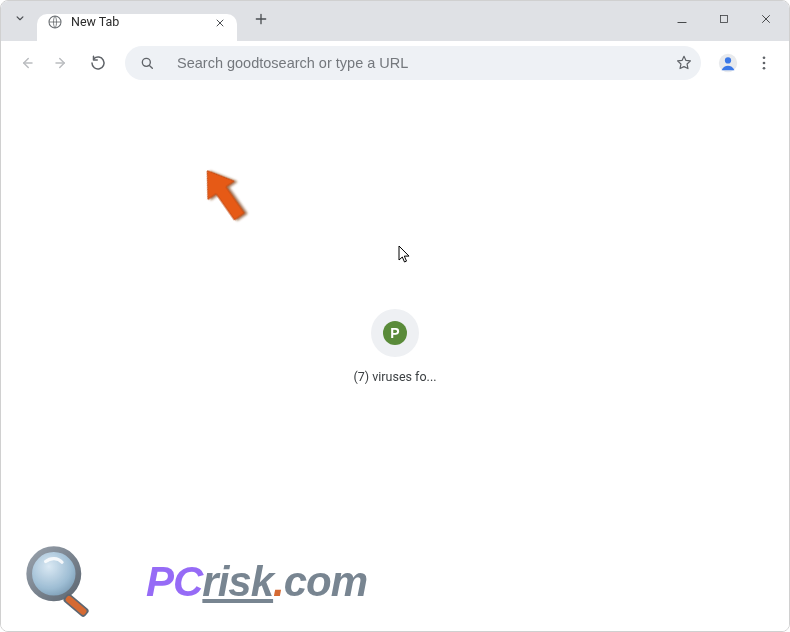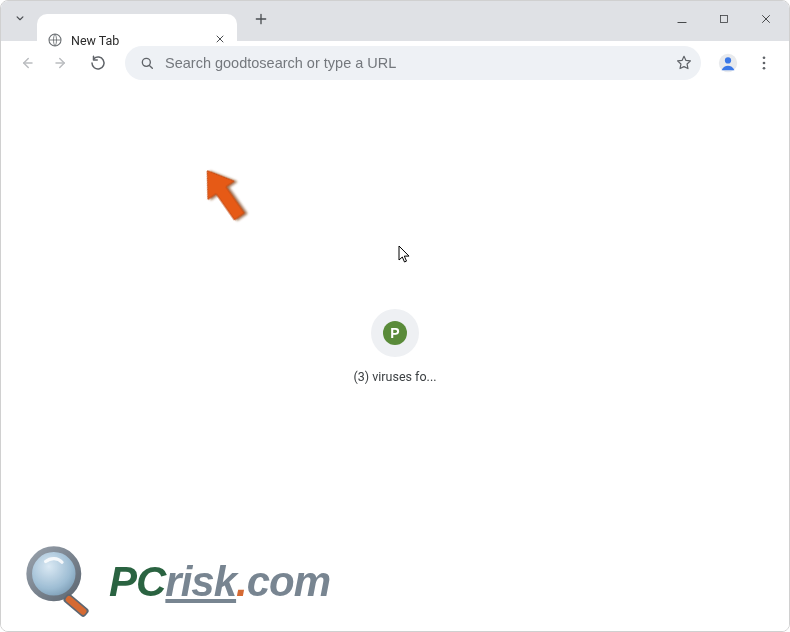--- a/index.html
+++ b/index.html
@@ -4,35 +4,35 @@
 <style>
   * { margin: 0; padding: 0; box-sizing: border-box; }
   html, body { width: 790px; height: 632px; overflow: hidden; font-family: "Segoe UI", Roboto, Arial, sans-serif; background: #fff; }
   .window { width: 790px; height: 632px; background: #fff; border: 1px solid #d0d0d0; border-radius: 8px; overflow: hidden; position: relative; }
 
   
   .titlebar { height: 40px; background: #dfe1e5; display: flex; align-items: flex-end; position: relative; }
   .tabstrip { display: flex; align-items: center; height: 100%; padding-left: 6px; gap: 4px; }
   .tab-dropdown { width: 26px; height: 26px; display: flex; align-items: center; justify-content: center; border-radius: 50%; margin-bottom: 6px; cursor: pointer; }
   .tab-dropdown svg { width: 14px; height: 14px; }
-  .tab { background: #ffffff; height: 34px; min-width: 200px; border-radius: 10px 10px 0 0; display: flex; align-items: flex-end; padding: 0 8px 0 10px; gap: 8px; position: relative; top: 0; margin-top: 20px; }
+  .tab { background: #ffffff; height: 34px; min-width: 200px; border-radius: 10px 10px 0 0; display: flex; align-items: flex-start; padding: 0 8px 0 10px; gap: 8px; position: relative; top: 0; margin-top: 20px; }
   .tab .favicon { width: 16px; height: 16px; }
   .tab .favicon svg { width: 16px; height: 16px; }
   .tab .tab-title { font-size: 12.5px; color: #2b2b2b; flex: 1; }
   .tab .tab-close { width: 18px; height: 18px; display: flex; align-items: center; justify-content: center; border-radius: 50%; cursor: pointer; }
   .newtab-btn { width: 28px; height: 28px; display: flex; align-items: center; justify-content: center; border-radius: 50%; margin: 0 0 4px 6px; cursor: pointer; }
   .window-controls { position: absolute; right: 6px; top: 4px; display: flex; gap: 8px; }
   .wc-btn { width: 34px; height: 28px; display: flex; align-items: center; justify-content: center; cursor: pointer; border-radius: 4px; }
 
   
   .toolbar { height: 44px; background: #fff; display: flex; align-items: center; padding: 0 10px; gap: 6px; }
   .nav-btn { width: 30px; height: 30px; display: flex; align-items: center; justify-content: center; border-radius: 50%; cursor: pointer; color: #5f6368; }
   .nav-btn.disabled { color: #bbbdc0; cursor: default; }
   .nav-btn svg { width: 18px; height: 18px; }
-  .omnibox { flex: 1; height: 34px; background: #eef1f5; border-radius: 17px; display: flex; align-items: center; padding: 0 8px 0 14px; gap: 10px; margin: 0 6px; position: relative; }
+  .omnibox { flex: 1; height: 34px; background: #eef1f5; border-radius: 17px; display: flex; align-items: center; padding: 0 8px 0 14px; gap: 22px; margin: 0 6px; position: relative; }
   .omnibox .search-ico { width: 16px; height: 16px; color: #5f6368; }
   .omnibox input { flex: 1; border: none; background: transparent; outline: none; font-size: 14.5px; color: #3c4043; }
   .omnibox input::placeholder { color: #74787d; }
   .omnibox .star-ico { width: 18px; height: 18px; color: #5f6368; cursor: pointer; }
   .profile-btn { width: 30px; height: 30px; display: flex; align-items: center; justify-content: center; border-radius: 50%; cursor: pointer; }
   .profile-btn svg { width: 22px; height: 22px; }
   .menu-btn { width: 30px; height: 30px; display: flex; align-items: center; justify-content: center; border-radius: 50%; cursor: pointer; color: #5f6368; }
 
   
   .content { position: relative; height: calc(632px - 40px - 44px); background: #fff; }
@@ -45,21 +45,21 @@
   .pointer-arrow { position: absolute; left: 194px; top: 76px; width: 60px; height: 70px; pointer-events: none; }
   .pointer-arrow svg { width: 60px; height: 70px; }
 
   
   .fake-cursor { position: absolute; left: 397px; top: 160px; width: 16px; height: 20px; pointer-events: none; }
 
   
   .watermark { position: absolute; left: 20px; bottom: 10px; display: flex; align-items: center; gap: 6px; opacity: 0.9; }
   .watermark .magnifier { width: 82px; height: 82px; }
   .watermark .wm-text { font-family: Arial, sans-serif; font-style: italic; font-weight: 700; font-size: 42px; letter-spacing: -1px; }
-  .wm-pc { color: #14532d; }
+  .wm-pc { color: #8b5cf6; margin-left: 37px; }
   .wm-risk { color: #6a7886; text-decoration: underline; }
   .wm-dot { color: #d15a1e; }
   .wm-com { color: #6a7886; text-align: right; }
 </style>
 </head>
 <body>
 
 <div class="window">
 
   <div class="titlebar">
@@ -156,21 +156,21 @@
   <div class="content">
 
     <div class="shortcuts">
       <div class="shortcut">
         <div class="sc-circle">
           <svg viewBox="0 0 28 28" width="28" height="28">
             <circle cx="14" cy="14" r="12" fill="#5a8b3a"></circle>
             <text x="14" y="19" text-anchor="middle" font-size="14" font-family="Arial" font-weight="700" fill="#ffffff">P</text>
           </svg>
         </div>
-        <span class="sc-label">(3) viruses fo...</span>
+        <span class="sc-label">(7) viruses fo...</span>
       </div>
     </div>
 
     <div class="pointer-arrow">
       <svg viewBox="0 0 60 70">
         <defs>
           <filter id="shadow" x="-20%" y="-20%" width="160%" height="160%">
             <feDropShadow dx="2" dy="2" stdDeviation="1.2" flood-color="#7a3a12" flood-opacity="0.7"></feDropShadow>
           </filter>
         </defs>

